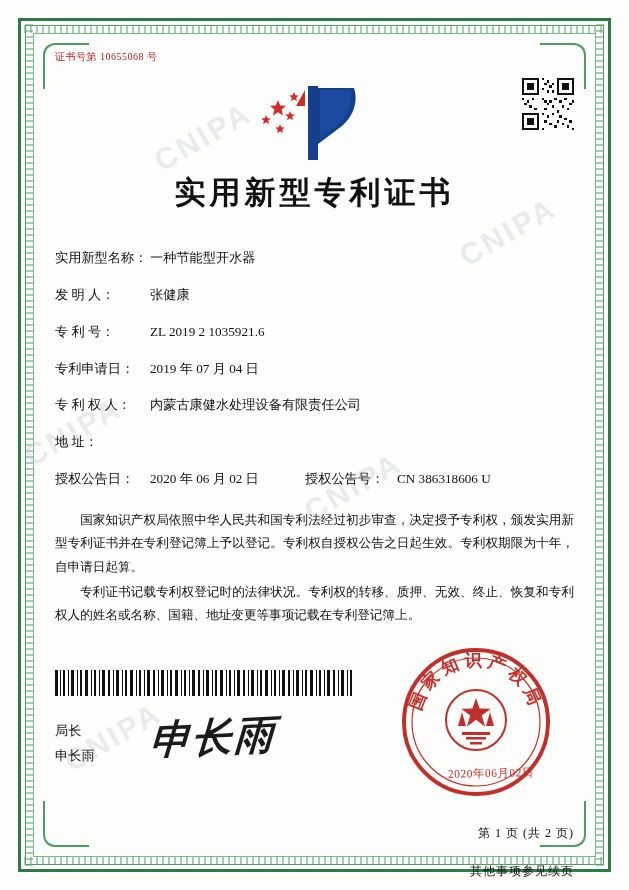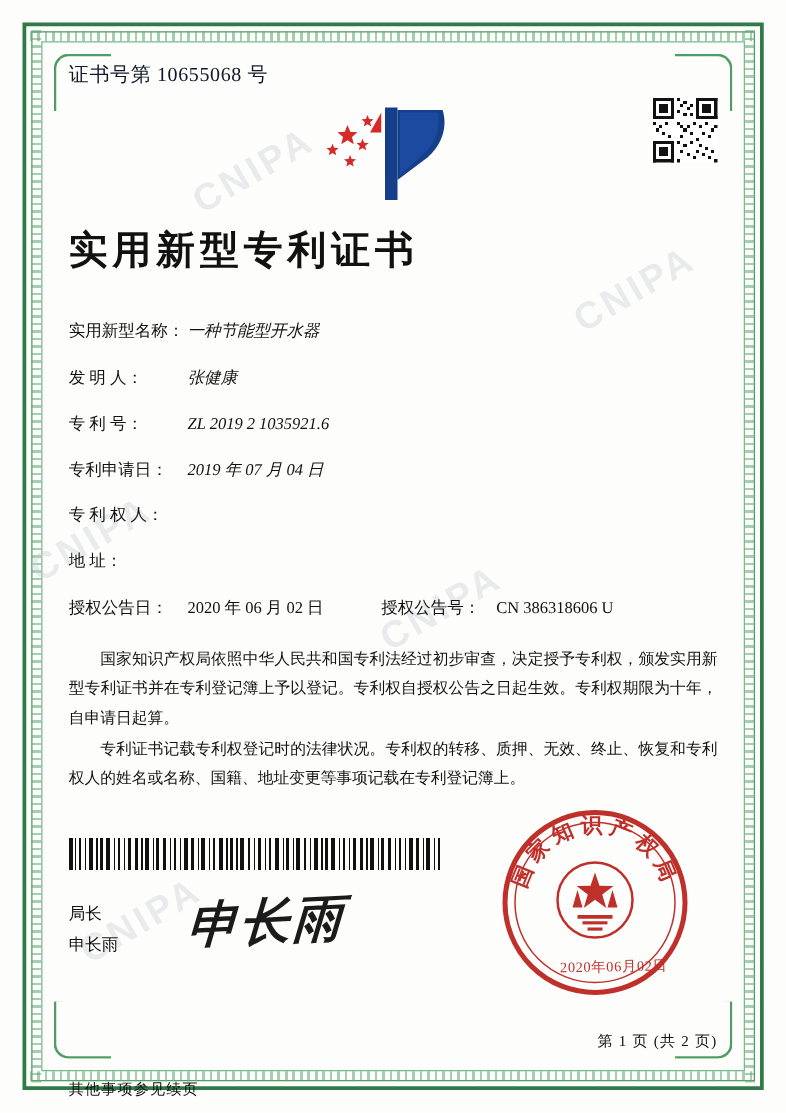--- a/index.html
+++ b/index.html
@@ -88,22 +88,22 @@
 
   
   .content {
     position: absolute;
     left: 55px;
     right: 55px;
     top: 50px;
     bottom: 40px;
   }
   .cert-no {
-    font-size: 16px;
-    color: #0f172a;
+    font-size: 10px;
+    color: #b91c1c;
     letter-spacing: .5px;
   }
 
   
   .logo-wrap {
     position: absolute;
     left: 50%;
     transform: translateX(-50%);
     top: 32px;
     width: 130px;
@@ -112,20 +112,21 @@
   .qr {
     position: absolute;
     right: 0;
     top: 28px;
     width: 52px;
     height: 52px;
   }
 
   .main-title {
     margin-top: 108px;
+    text-align: center;
     font-size: 31px;
     font-weight: bold;
     letter-spacing: 4px;
     color: #111;
   }
 
   .fields {
     margin-top: 36px;
     font-size: 13.2px;
     color: #111;
@@ -138,21 +139,20 @@
   }
   .row .lab {
     width: 95px;
     flex: 0 0 95px;
     letter-spacing: 0px;
     white-space: nowrap;
   }
   .row .lab.sp1 { letter-spacing: 0px; }
   .row .val {
     flex: 1 1 auto;
-    font-style: italic;
   }
   .row .val .l2 {
     margin-top: 6px;
   }
   .row2col {
     display: flex;
     margin-bottom: 16px;
     font-size: 13.2px;
     align-items: center;
   }
@@ -232,21 +232,21 @@
     text-align: right;
     font-size: 12px;
     color: #111;
     letter-spacing: 1px;
   }
   .footnote {
     position: absolute;
     left: 0;
     right: 0;
     bottom: -30px;
-    text-align: left;
+    text-align: right;
     font-size: 12px;
     color: #111;
     letter-spacing: 1px;
   }
 </style>
 </head>
 <body>
 
 <div class="page">
 
@@ -370,20 +370,21 @@
       <div class="row">
         <div class="lab sp1">专 利 号：</div>
         <div class="val">ZL 2019 2 1035921.6</div>
       </div>
       <div class="row">
         <div class="lab">专利申请日：</div>
         <div class="val">2019 年 07 月 04 日</div>
       </div>
       <div class="row">
         <div class="lab">专 利 权 人：</div>
+        <div class="val">内蒙古康健水处理设备有限责任公司</div>
       </div>
       <div class="row">
         <div class="lab sp1">地 址：</div>
       </div>
 
       <div class="row2col">
         <div class="c1">
           <div class="lab">授权公告日：</div>
           <div class="val">2020 年 06 月 02 日</div>
         </div>

